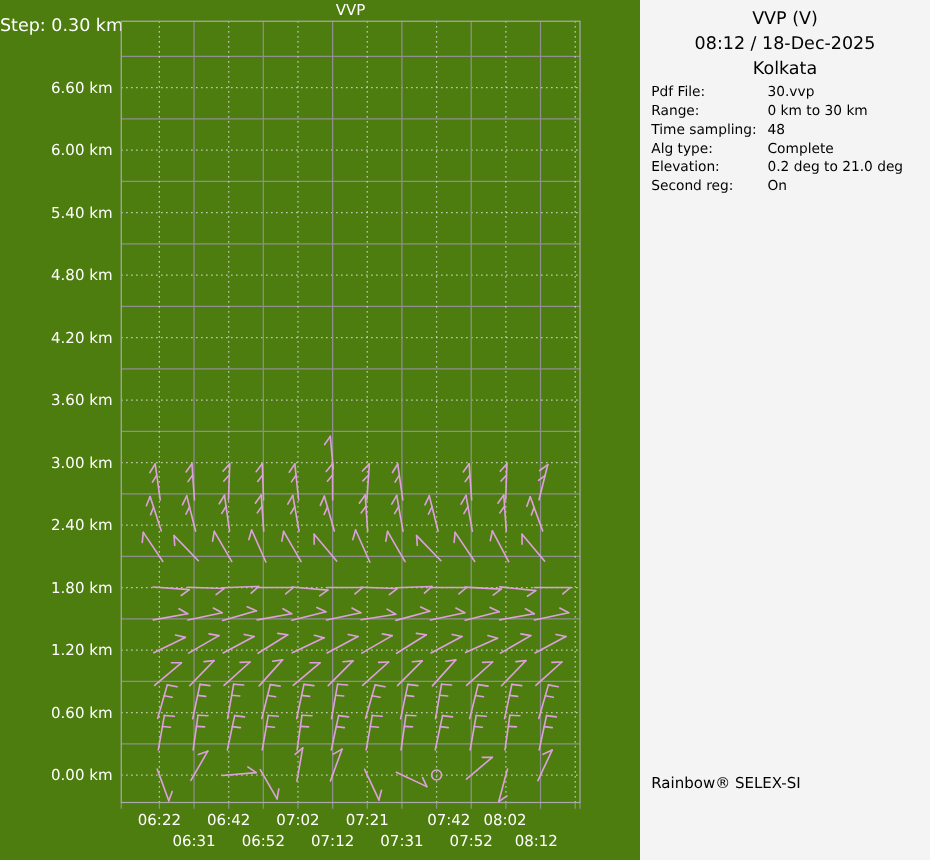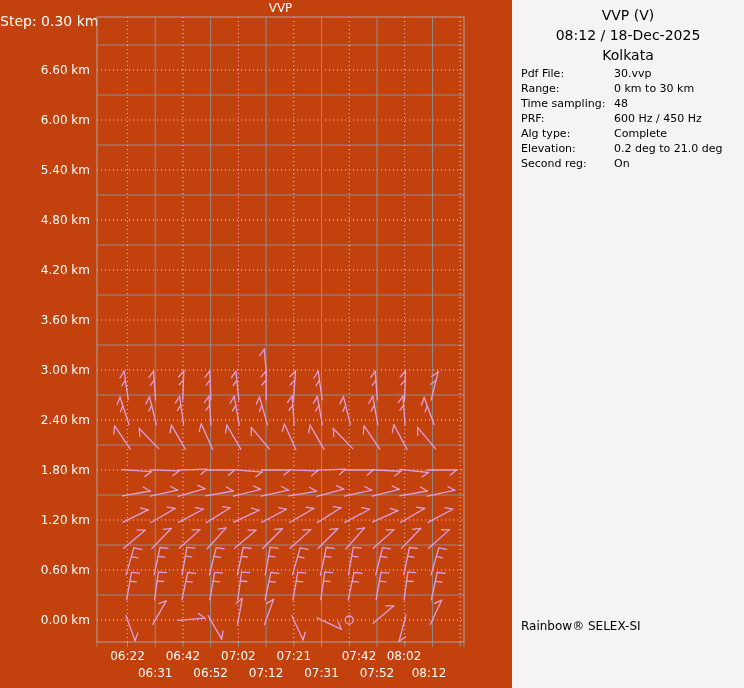--- a/index.html
+++ b/index.html
@@ -2,21 +2,21 @@
 <html><head>
 <meta charset="utf-8">
 <style>
   html,body{margin:0;padding:0;background:#000;}
   #screen{
     position:relative;width:744px;height:688px;overflow:hidden;
     background:#000;font-family:"DejaVu Sans",sans-serif;
     -webkit-font-smoothing:antialiased;
   }
   
-  #chart-region{position:absolute;left:0;top:0;width:512px;height:688px;background:#c2410c;}
+  #chart-region{position:absolute;left:0;top:0;width:512px;height:688px;background:#4d7c0f;}
   #chart-title{
     position:absolute;left:97px;top:2px;width:367px;text-align:center;
     color:#fff;font-size:12px;line-height:13px;
   }
   #step-label{
     position:absolute;left:0;top:13px;width:90px;text-align:right;
     color:#fff;font-size:14px;white-space:nowrap;
   }
   .y-label{
     position:absolute;right:422px; 
@@ -676,24 +676,20 @@
       </div>
       <div class="field-row">
         <span class="field-label">Range:</span>
         <span class="field-value">0 km to 30 km</span>
       </div>
       <div class="field-row">
         <span class="field-label">Time sampling:</span>
         <span class="field-value" style="left:93px">48</span>
       </div>
       <div class="field-row">
-        <span class="field-label">PRF:</span>
-        <span class="field-value">600 Hz / 450 Hz</span>
-      </div>
-      <div class="field-row">
         <span class="field-label">Alg type:</span>
         <span class="field-value">Complete</span>
       </div>
       <div class="field-row">
         <span class="field-label">Elevation:</span>
         <span class="field-value">0.2 deg to 21.0 deg</span>
       </div>
       <div class="field-row">
         <span class="field-label">Second reg:</span>
         <span class="field-value">On</span>

